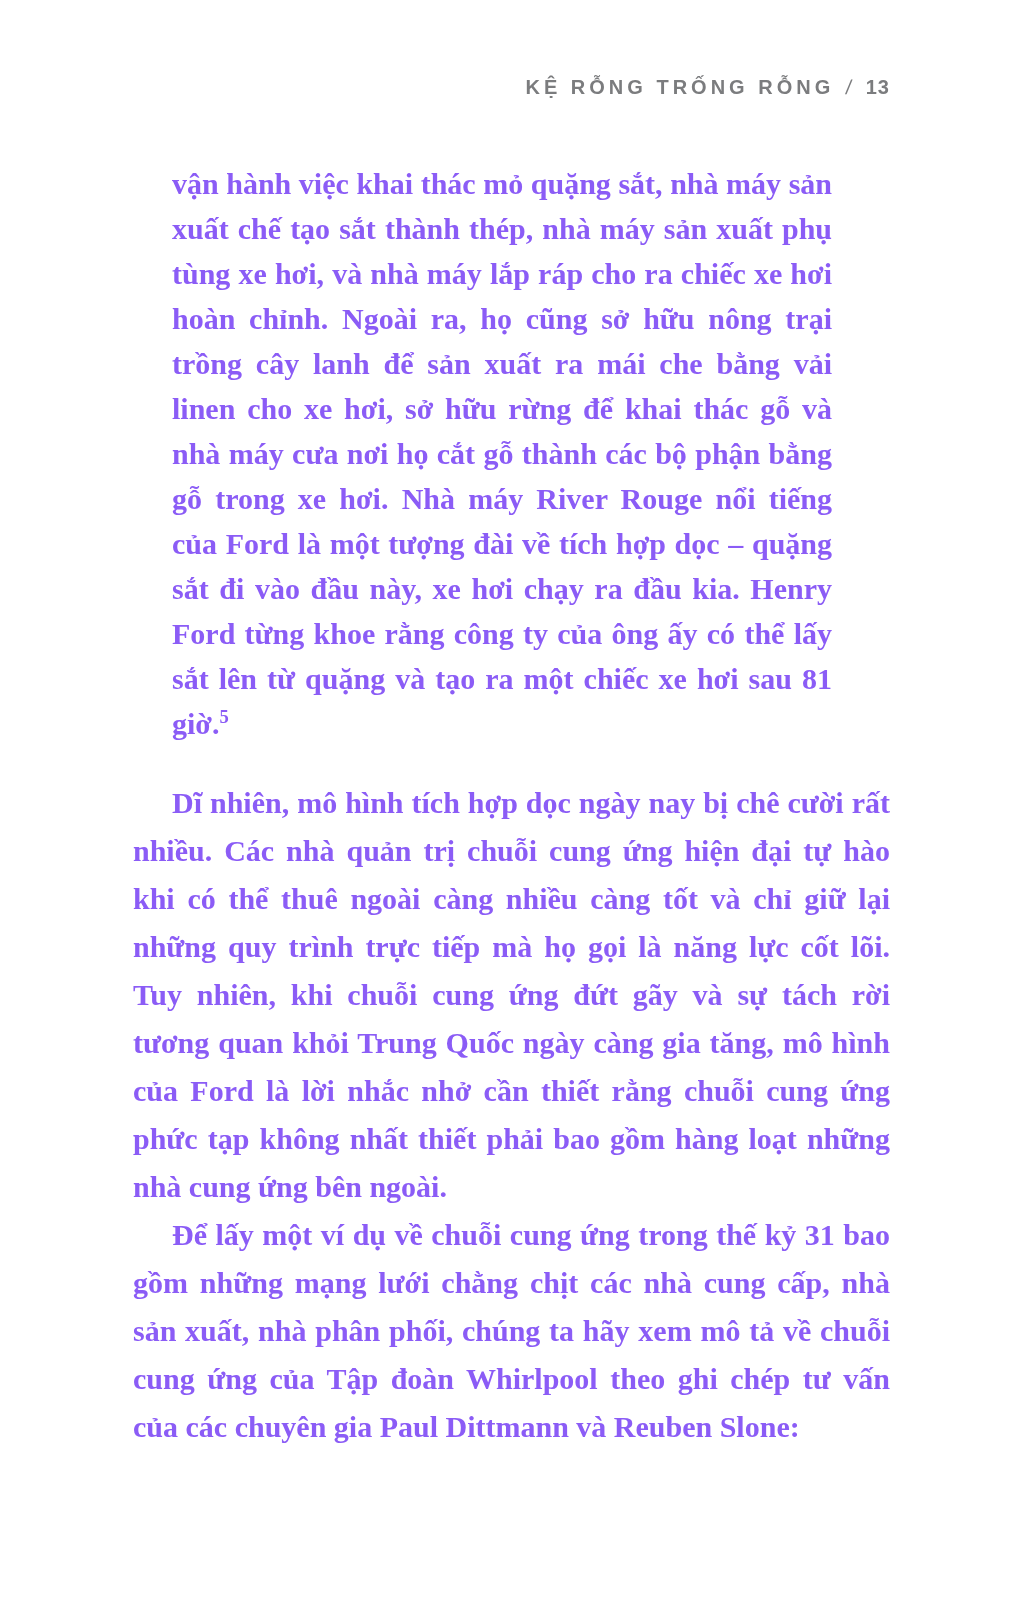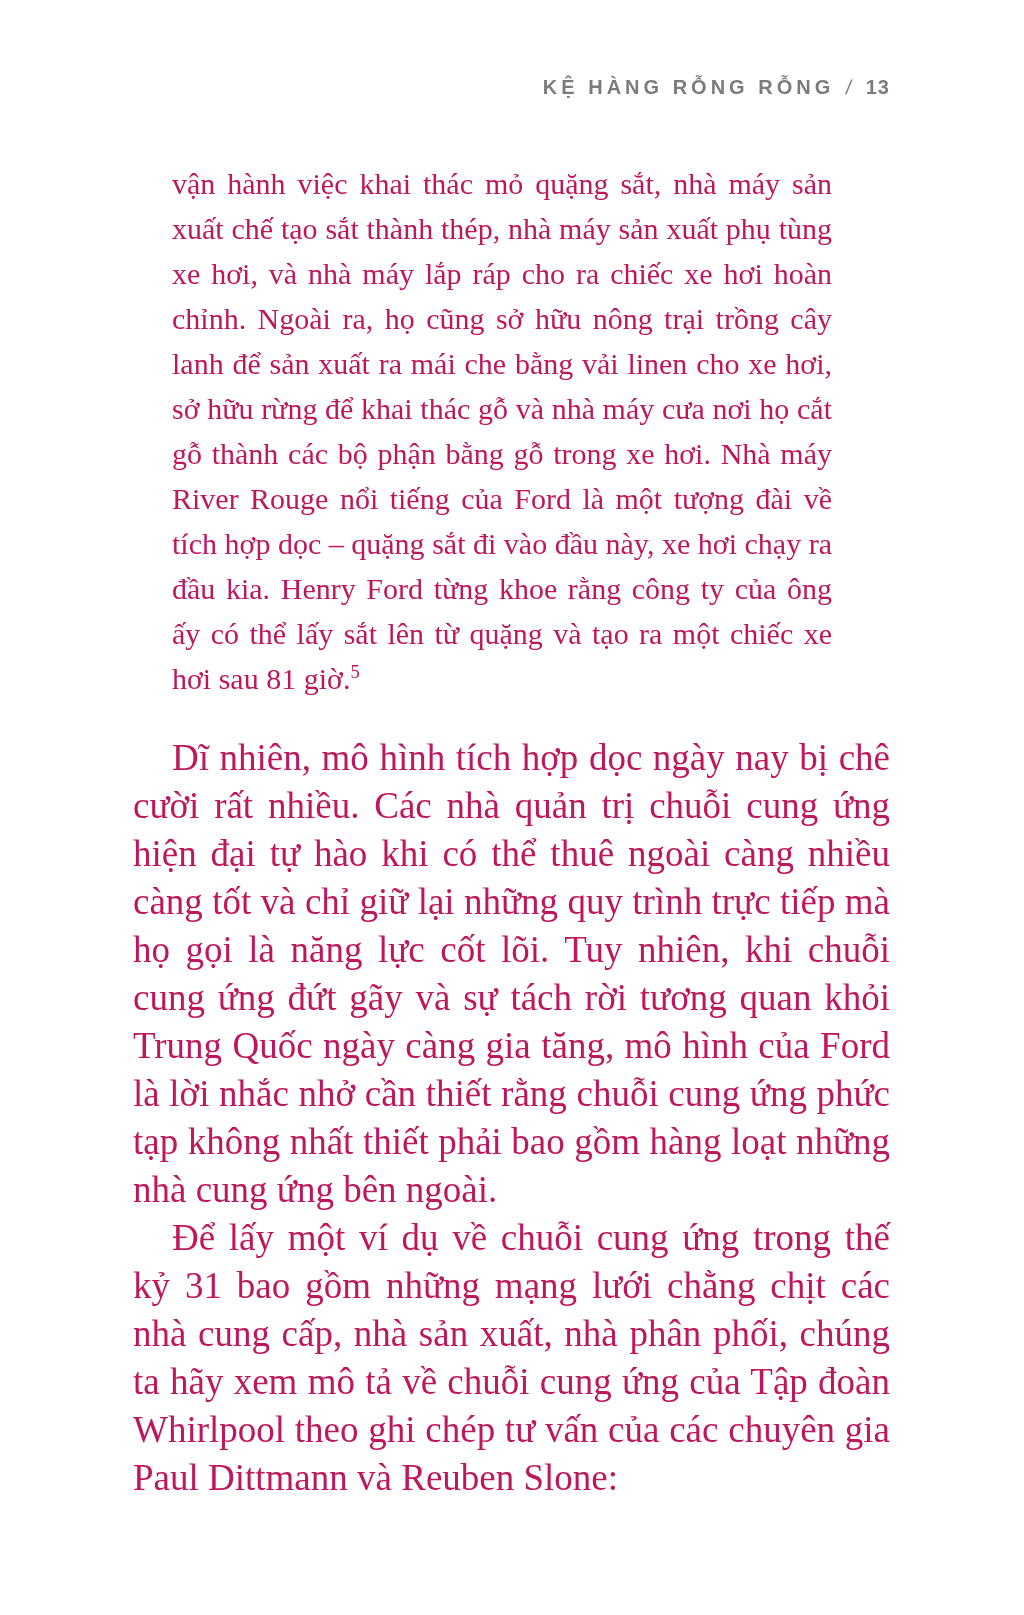--- a/index.html
+++ b/index.html
@@ -40,48 +40,49 @@
   }
   .running-header .pagenum {
     letter-spacing: 1px;
     text-align: center;
   }
   .content {
     position: absolute;
     top: 161px;
     left: 133px;
     width: 757px;
-    color: #be185d;
+    color: #8b5cf6;
+    font-weight: bold;
   }
   p.blockquote {
     margin: 0 58px 33px 39px;
     text-align: justify;
     font-size: 30px;
     line-height: 45px;
   }
   p.body-para {
     margin: 0;
     text-align: justify;
     text-indent: 39px;
-    font-size: 37px;
+    font-size: 30px;
     line-height: 48px;
   }
   sup.footnote {
     font-size: 62%;
     line-height: 0;
     vertical-align: super;
   }
 </style>
 </head>
 <body>
 
 <div class="page">
 
   <div class="running-header">
-    <span class="chapter">KỆ HÀNG RỖNG RỖNG</span><span class="sep">/</span><span class="pagenum">13</span>
+    <span class="chapter">KỆ RỖNG TRỐNG RỖNG</span><span class="sep">/</span><span class="pagenum">13</span>
   </div>
 
   <div class="content">
 
     <p class="blockquote"><span>vận hành việc khai thác mỏ quặng sắt, nhà máy sản xuất chế tạo sắt thành thép, nhà máy sản xuất phụ tùng xe hơi, và nhà máy lắp ráp cho ra chiếc xe hơi hoàn chỉnh. Ngoài ra, họ cũng sở hữu nông trại trồng cây lanh để sản xuất ra mái che bằng vải linen cho xe hơi, sở hữu rừng để khai thác gỗ và nhà máy cưa nơi họ cắt gỗ thành các bộ phận bằng gỗ trong xe hơi. Nhà máy River Rouge nổi tiếng của Ford là một tượng đài về tích hợp dọc – quặng sắt đi vào đầu này, xe hơi chạy ra đầu kia. Henry Ford từng khoe rằng công ty của ông ấy có thể lấy sắt lên từ quặng và tạo ra một chiếc xe hơi sau 81 giờ.</span><sup class="footnote">5</sup></p>
 
     <p class="body-para">Dĩ nhiên, mô hình tích hợp dọc ngày nay bị chê cười rất nhiều. Các nhà quản trị chuỗi cung ứng hiện đại tự hào khi có thể thuê ngoài càng nhiều càng tốt và chỉ giữ lại những quy trình trực tiếp mà họ gọi là năng lực cốt lõi. Tuy nhiên, khi chuỗi cung ứng đứt gãy và sự tách rời tương quan khỏi Trung Quốc ngày càng gia tăng, mô hình của Ford là lời nhắc nhở cần thiết rằng chuỗi cung ứng phức tạp không nhất thiết phải bao gồm hàng loạt những nhà cung ứng bên ngoài.</p>
 
     <p class="body-para">Để lấy một ví dụ về chuỗi cung ứng trong thế kỷ 31 bao gồm những mạng lưới chằng chịt các nhà cung cấp, nhà sản xuất, nhà phân phối, chúng ta hãy xem mô tả về chuỗi cung ứng của Tập đoàn Whirlpool theo ghi chép tư vấn của các chuyên gia Paul Dittmann và Reuben Slone:</p>
 

